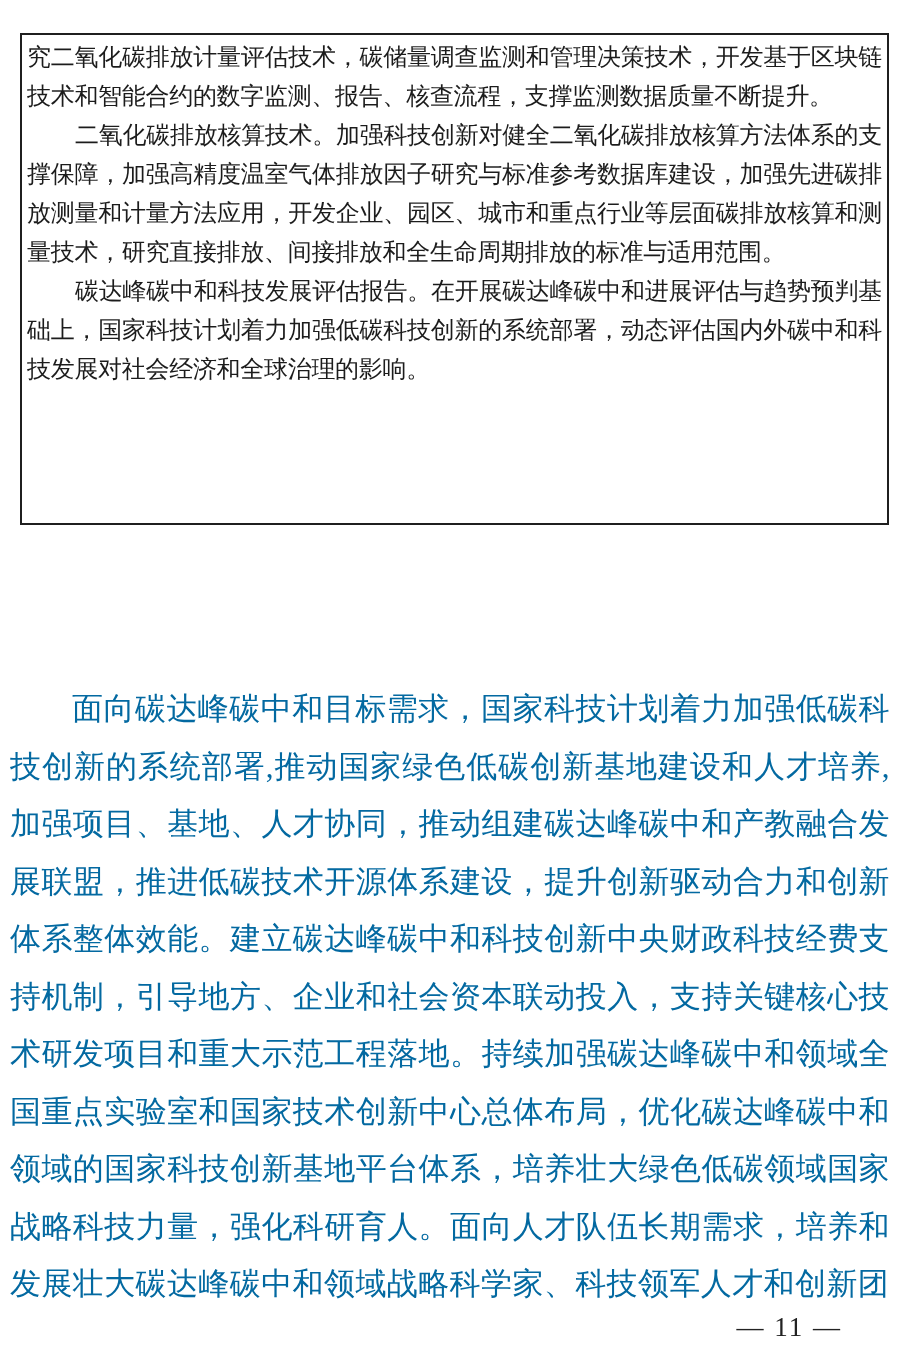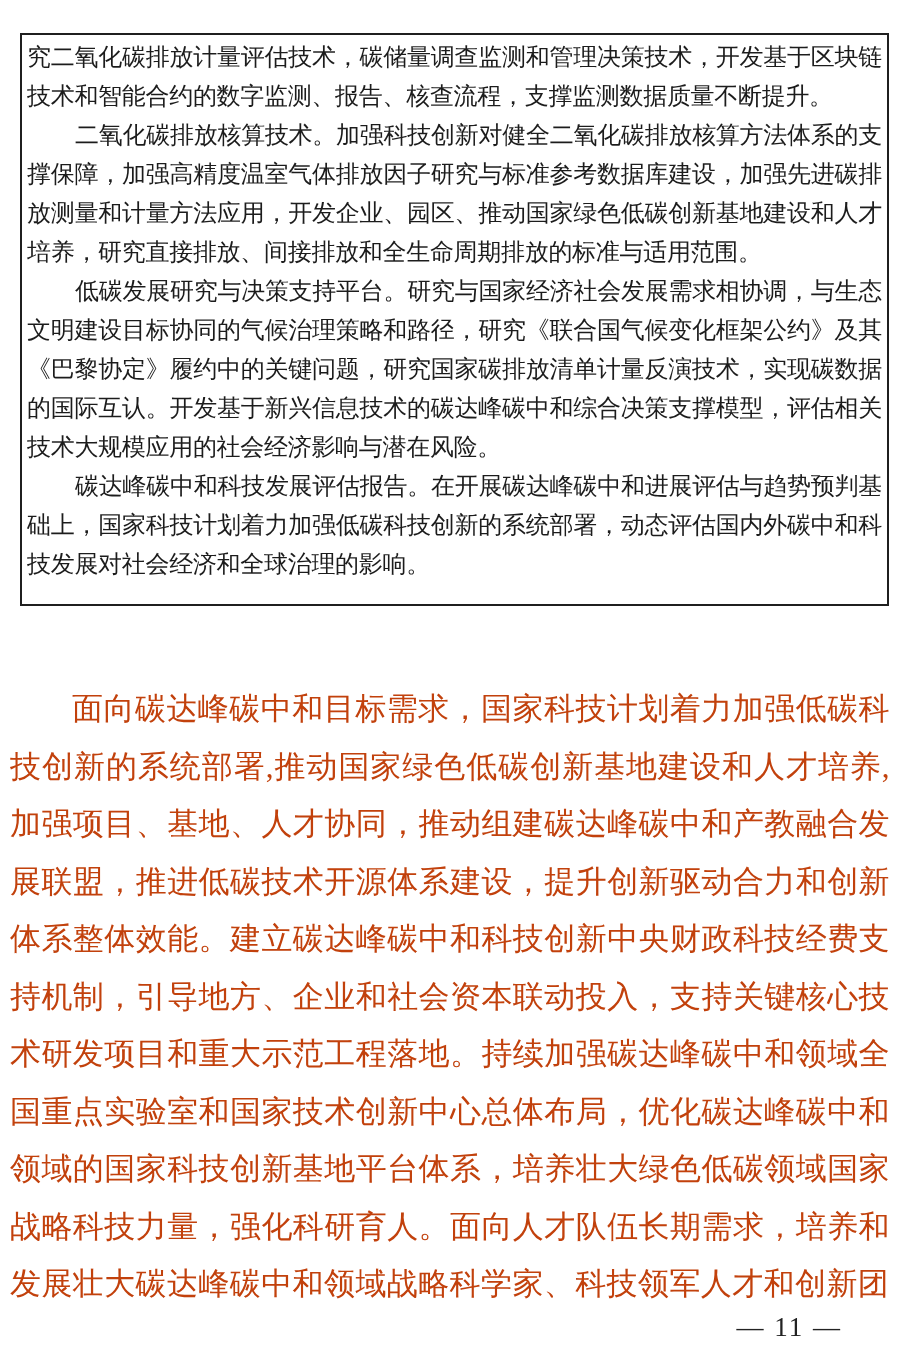--- a/index.html
+++ b/index.html
@@ -15,21 +15,21 @@
     overflow: hidden;
     font-family: "Liberation Serif", "DejaVu Serif", serif;
     color: #1c1c1c;
   }
   
   .textbox {
     position: absolute;
     left: 20px;
     top: 33px;
     width: 869px;
-    height: 573px;
+    height: 492px;
     box-sizing: border-box;
     border: 2px solid #1f1f1f;
     padding: 3px 5px 0 5px;
     overflow: hidden;
   }
   .textbox p {
     margin: 0;
     font-size: 24px;
     letter-spacing: -0.3px;
     line-height: 39px;
@@ -61,21 +61,21 @@
     left: 10px;
     top: 680px;
     width: 880px;
     margin: 0;
     font-size: 31px;
     letter-spacing: 0.4px;
     line-height: 57.5px;
     text-align: justify;
     text-justify: inter-character;
     text-indent: 2em;
-    color: #c2410c;
+    color: #0369a1;
   }
   
   .page-number {
     position: absolute;
     top: 1310px;
     right: 58px;
     margin: 0;
     font-size: 27px;
     line-height: 34px;
     letter-spacing: 2px;
@@ -83,22 +83,21 @@
     white-space: nowrap;
   }
 </style>
 </head>
 <body>
 
 <div class="page">
 
   <div class="textbox">
     <p>究二氧化碳排放计量评估技术，碳储量调查监测和管理决策技术，开发基于区块链技术和智能合约的数字监测、报告、核查流程，支撑监测数据质量不断提升。</p>
-    <p class="indent">二氧化碳排放核算技术。加强科技创新对健全二氧化碳排放核算方法体系的支撑保障，加强高精度温室气体排放因子研究与标准参考数据库建设，加强先进碳排放测量和计量方法应用，开发企业、园区、推动国家绿色低碳创新基地建设和人才培养，研究直接排放、间接排放和全生命周期排放的标准与适用范围。</p>
-    <p class="indent">低碳发展研究与决策支持平台。研究与国家经济社会发展需求相协调，与生态文明建设目标协同的气候治理策略和路径，研究《联合国气候变化框架公约》及其《巴黎协定》履约中的关键问题，研究国家碳排放清单计量反演技术，实现碳数据的国际互认。开发基于新兴信息技术的碳达峰碳中和综合决策支撑模型，评估相关技术大规模应用的社会经济影响与潜在风险。</p>
+    <p class="indent">二氧化碳排放核算技术。加强科技创新对健全二氧化碳排放核算方法体系的支撑保障，加强高精度温室气体排放因子研究与标准参考数据库建设，加强先进碳排放测量和计量方法应用，开发企业、园区、城市和重点行业等层面碳排放核算和测量技术，研究直接排放、间接排放和全生命周期排放的标准与适用范围。</p>
     <p class="indent">碳达峰碳中和科技发展评估报告。在开展碳达峰碳中和进展评估与趋势预判基础上，国家科技计划着力加强低碳科技创新的系统部署，动态评估国内外碳中和科技发展对社会经济和全球治理的影响。</p>
   </div>
 
 
   <p class="body-text">面向碳达峰碳中和目标需求，国家科技计划着力加强低碳科技创新的系统部署,推动国家绿色低碳创新基地建设和人才培养,加强项目、基地、人才协同，推动组建碳达峰碳中和产教融合发展联盟，推进低碳技术开源体系建设，提升创新驱动合力和创新体系整体效能。建立碳达峰碳中和科技创新中央财政科技经费支持机制，引导地方、企业和社会资本联动投入，支持关键核心技术研发项目和重大示范工程落地。持续加强碳达峰碳中和领域全国重点实验室和国家技术创新中心总体布局，优化碳达峰碳中和领域的国家科技创新基地平台体系，培养壮大绿色低碳领域国家战略科技力量，强化科研育人。面向人才队伍长期需求，培养和发展壮大碳达峰碳中和领域战略科学家、科技领军人才和创新团</p>
 
   <p class="page-number">— 11 —</p>
 
 </div>
 

